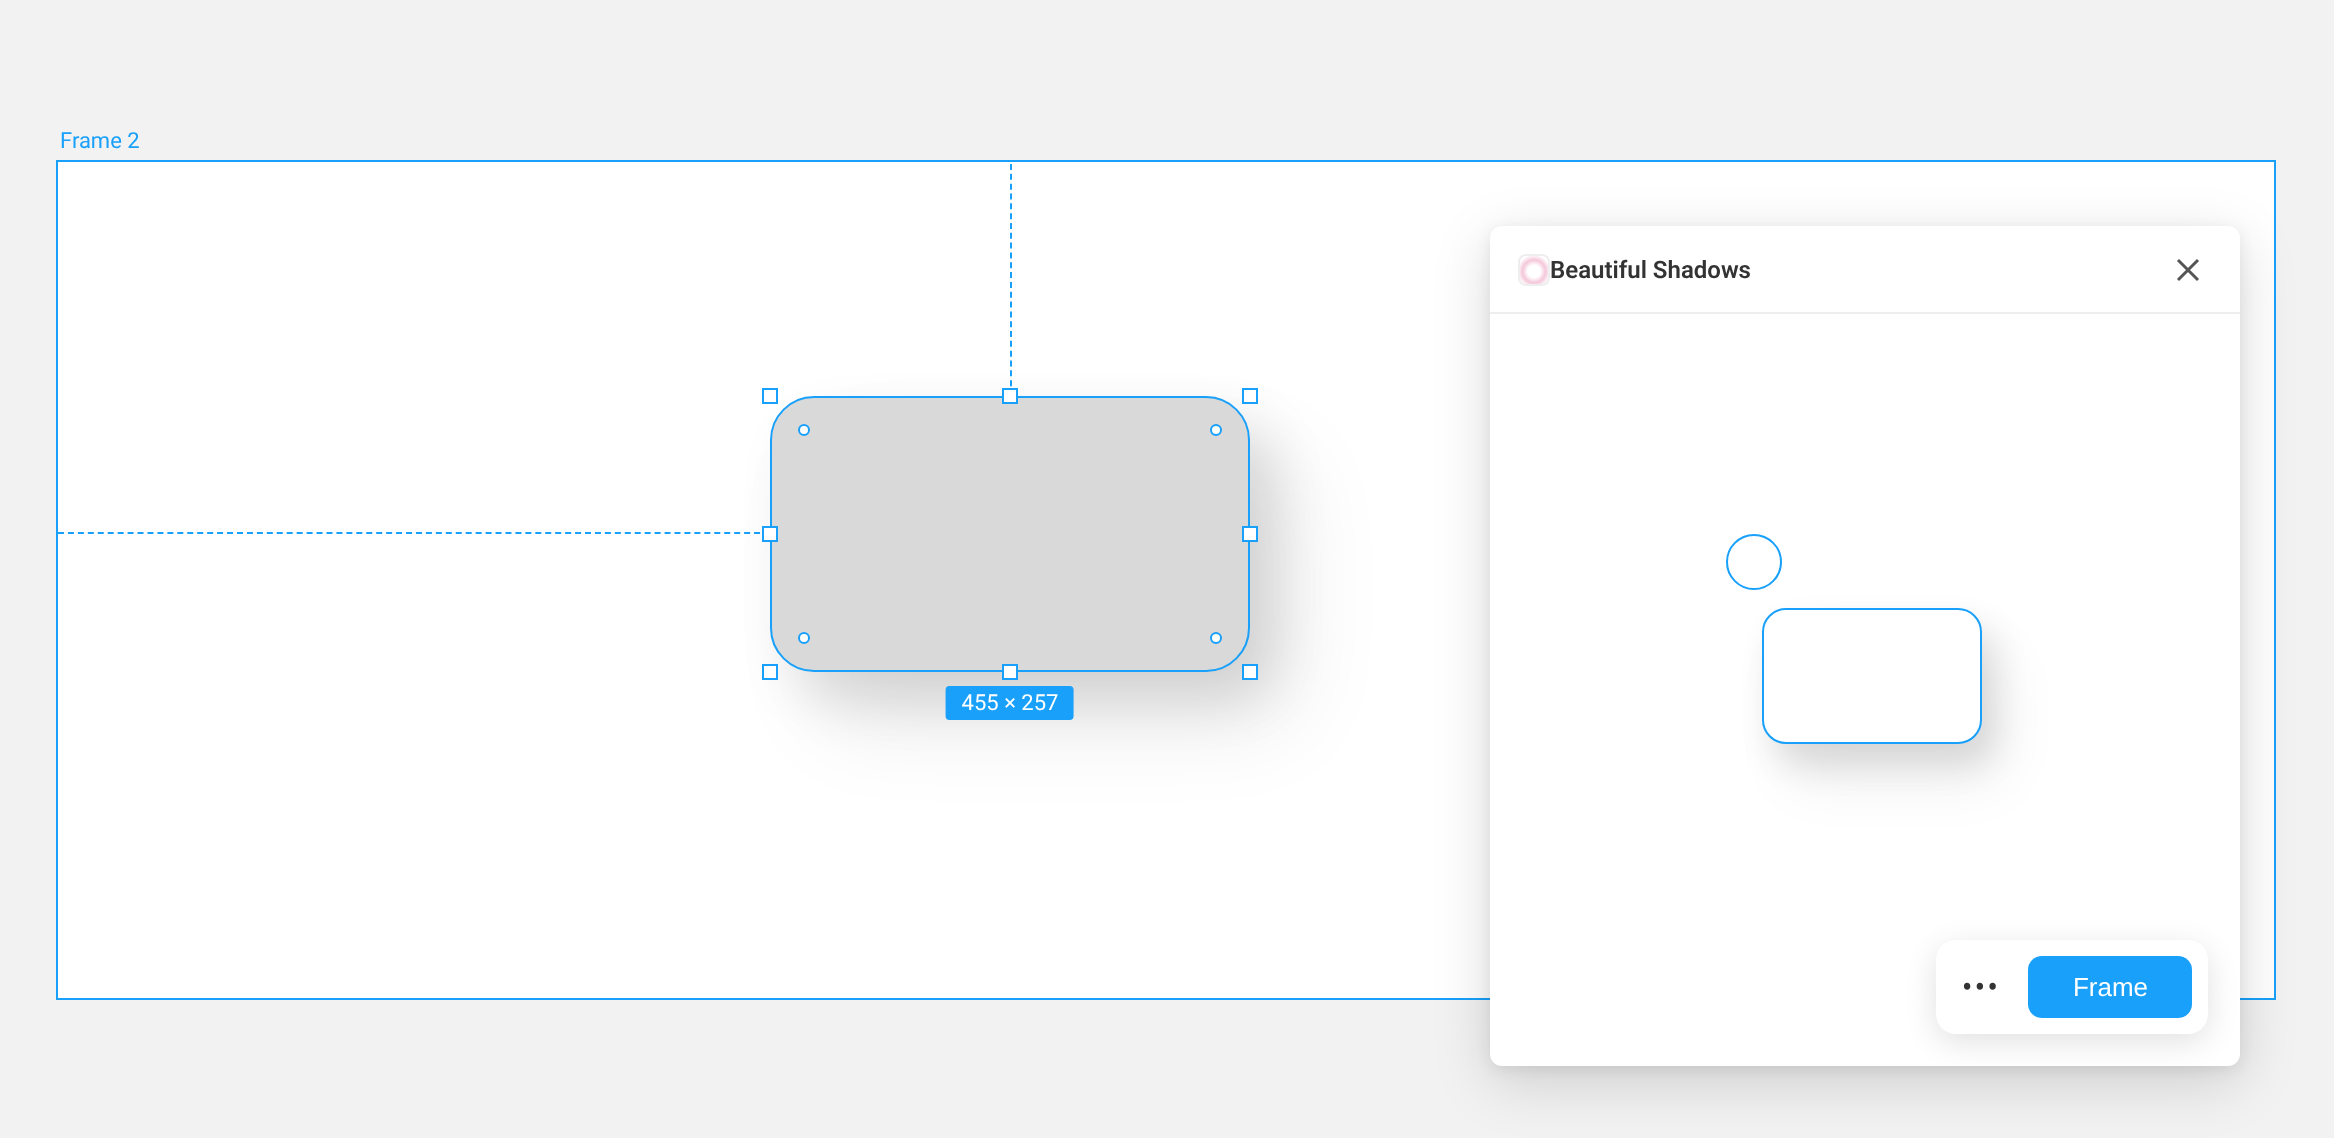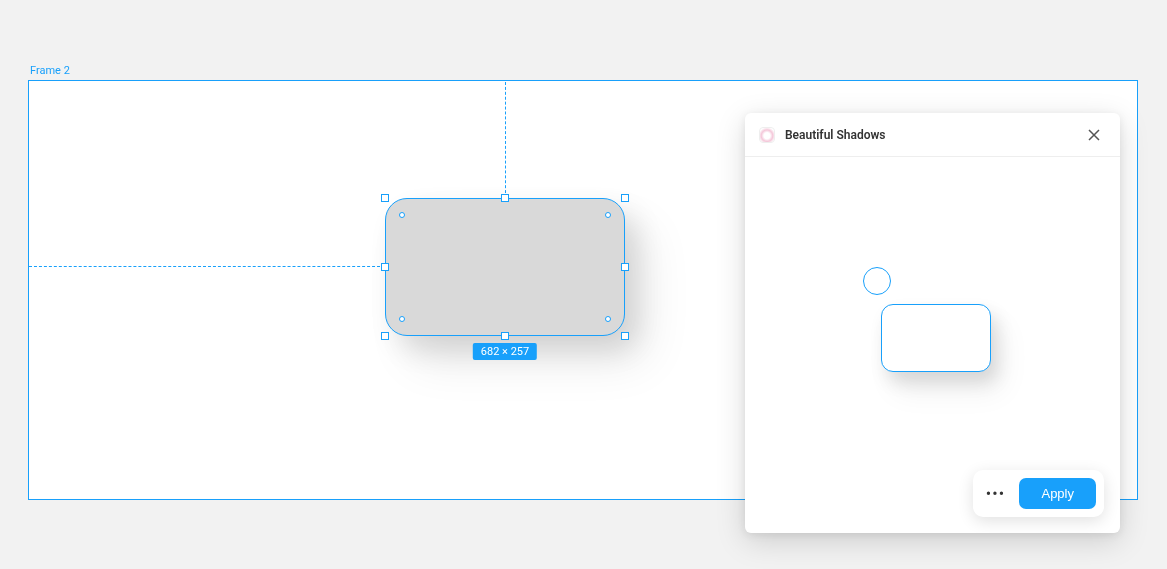--- a/index.html
+++ b/index.html
@@ -120,21 +120,21 @@
     display: flex;
     flex-direction: column;
     overflow: hidden;
   }
   .panel-header {
     display: flex;
     align-items: center;
     height: 44px;
     padding: 0 14px;
     border-bottom: 1px solid #eee;
-    gap: 10px;
+    gap: 0;
   }
   .plugin-icon {
     width: 16px;
     height: 16px;
     border-radius: 4px;
     background: radial-gradient(circle at 50% 55%, #fff 30%, #f4c7d9 55%, #fff 80%);
     border: 1px solid #eee;
     flex-shrink: 0;
   }
   .panel-title {
@@ -234,36 +234,36 @@
   <div class="handle h-bl"></div>
   <div class="handle h-br"></div>
   <div class="handle h-mt"></div>
   <div class="handle h-mb"></div>
   <div class="handle h-ml"></div>
   <div class="handle h-mr"></div>
   <div class="corner-dot cd-tl"></div>
   <div class="corner-dot cd-tr"></div>
   <div class="corner-dot cd-bl"></div>
   <div class="corner-dot cd-br"></div>
-  <div class="size-badge">682 × 257</div>
+  <div class="size-badge">455 × 257</div>
 </div>
 
 <div class="panel">
   <div class="panel-header">
     <div class="plugin-icon"></div>
     <div class="panel-title">Beautiful Shadows</div>
     <div class="close-btn">
       <svg viewBox="0 0 12 12" fill="none">
         <path d="M1 1 L11 11 M11 1 L1 11"></path>
       </svg>
     </div>
   </div>
   <div class="panel-body">
     <div class="light-circle"></div>
     <div class="preview-rect"></div>
     <div class="panel-footer">
       <div class="more-btn">
         <span>•••</span>
       </div>
-      <button class="apply-btn">Apply</button>
+      <button class="apply-btn">Frame</button>
     </div>
   </div>
 </div>
 
 </body></html>

